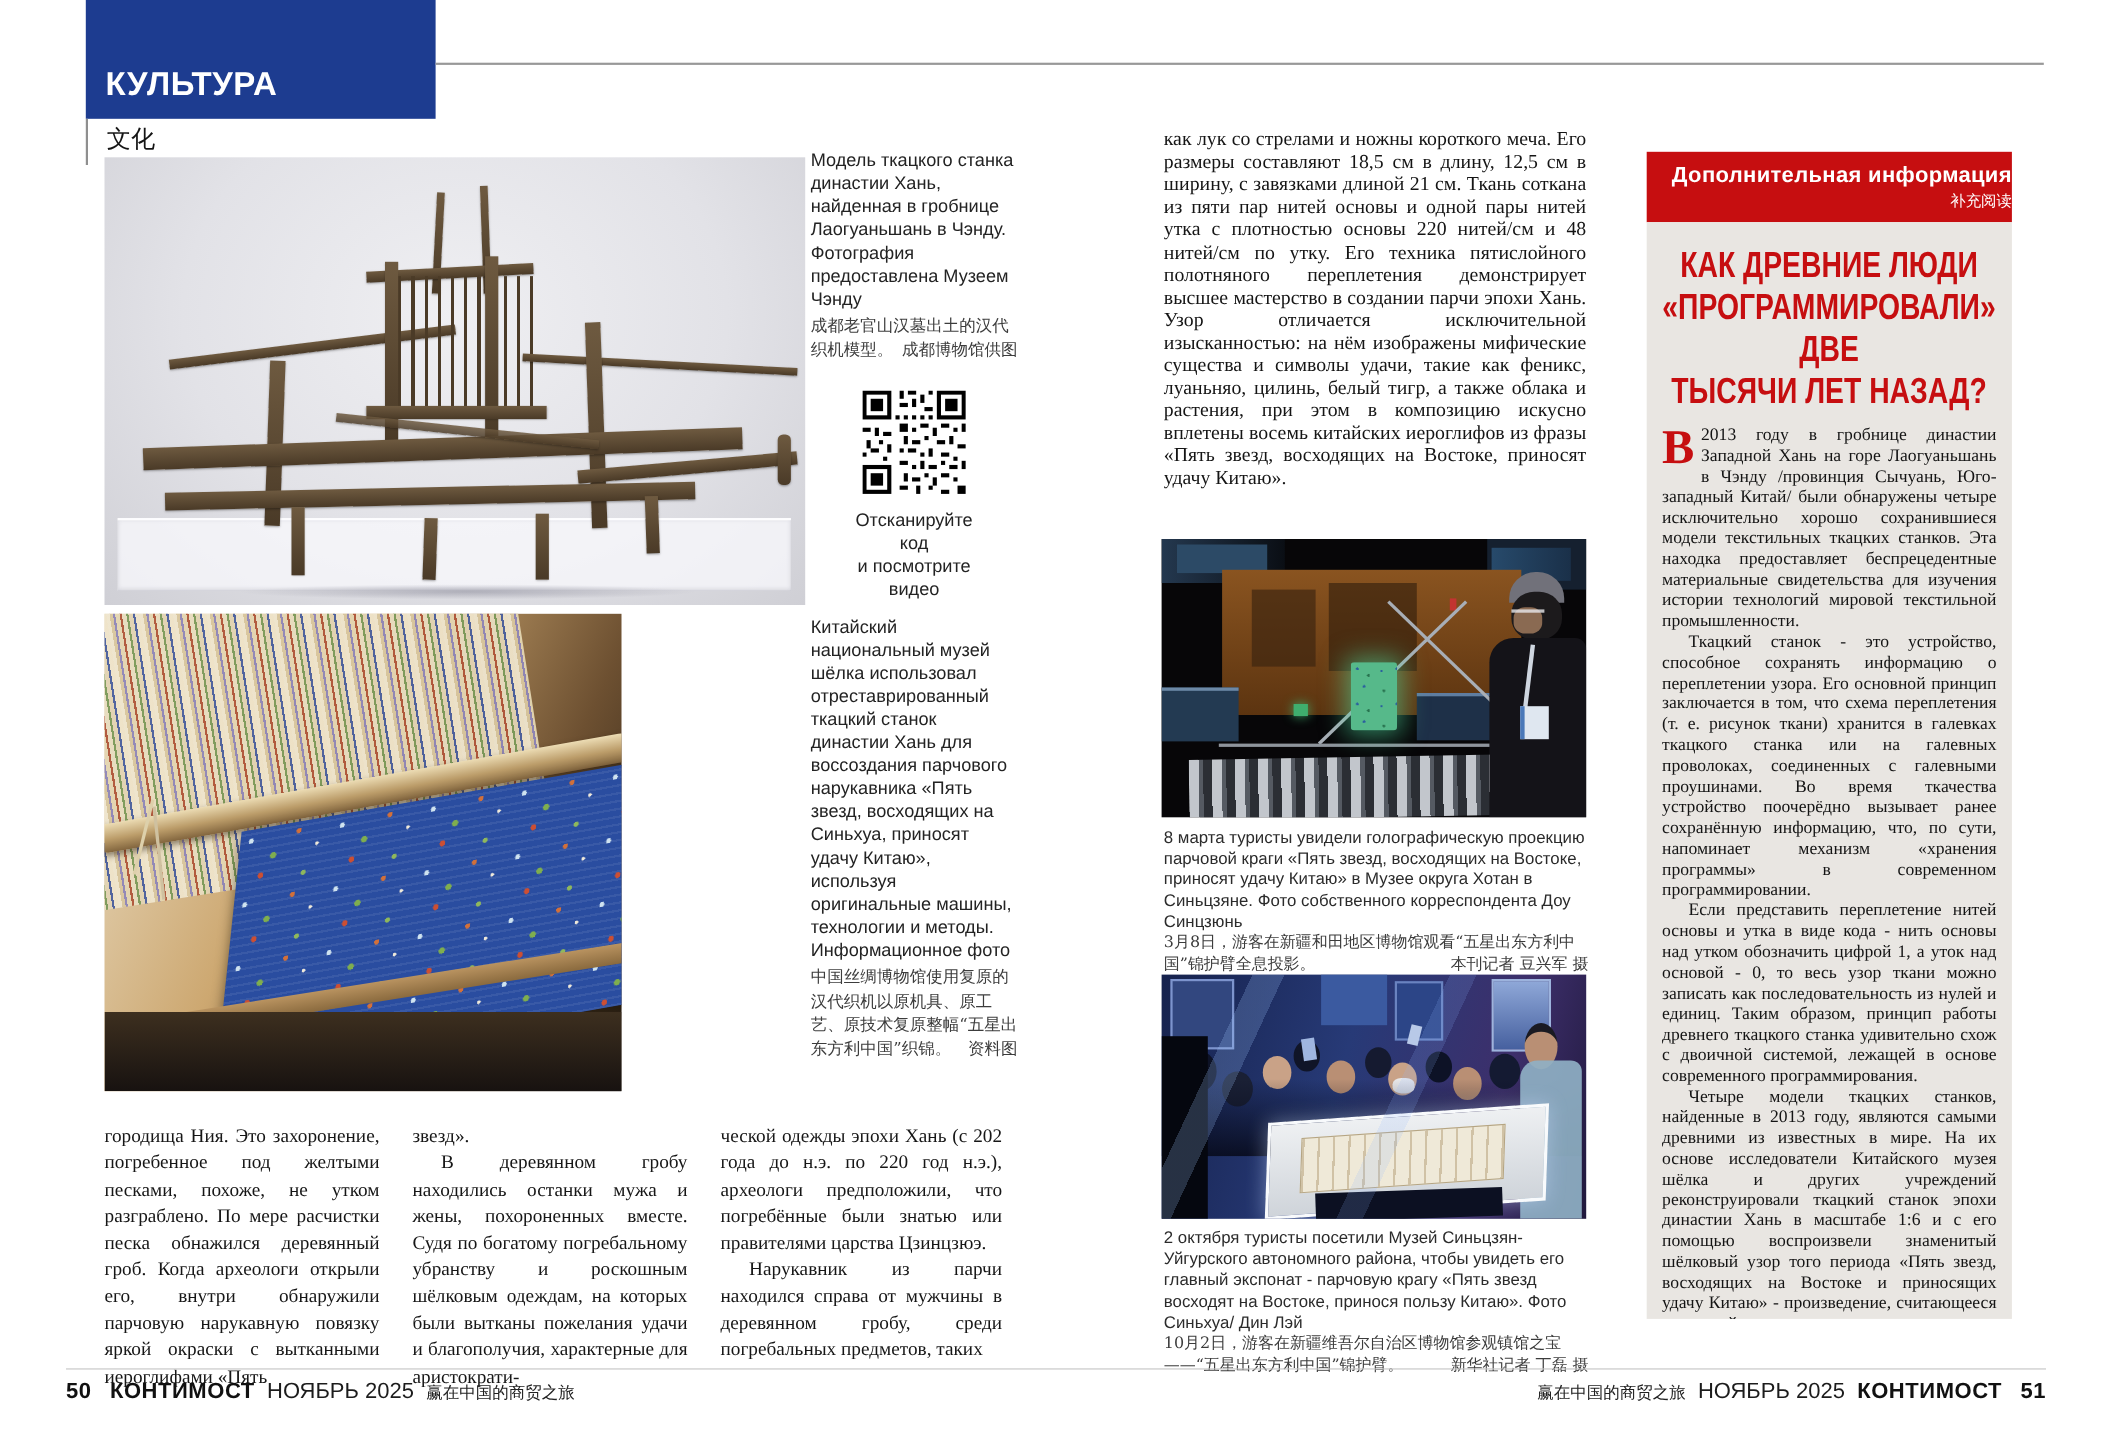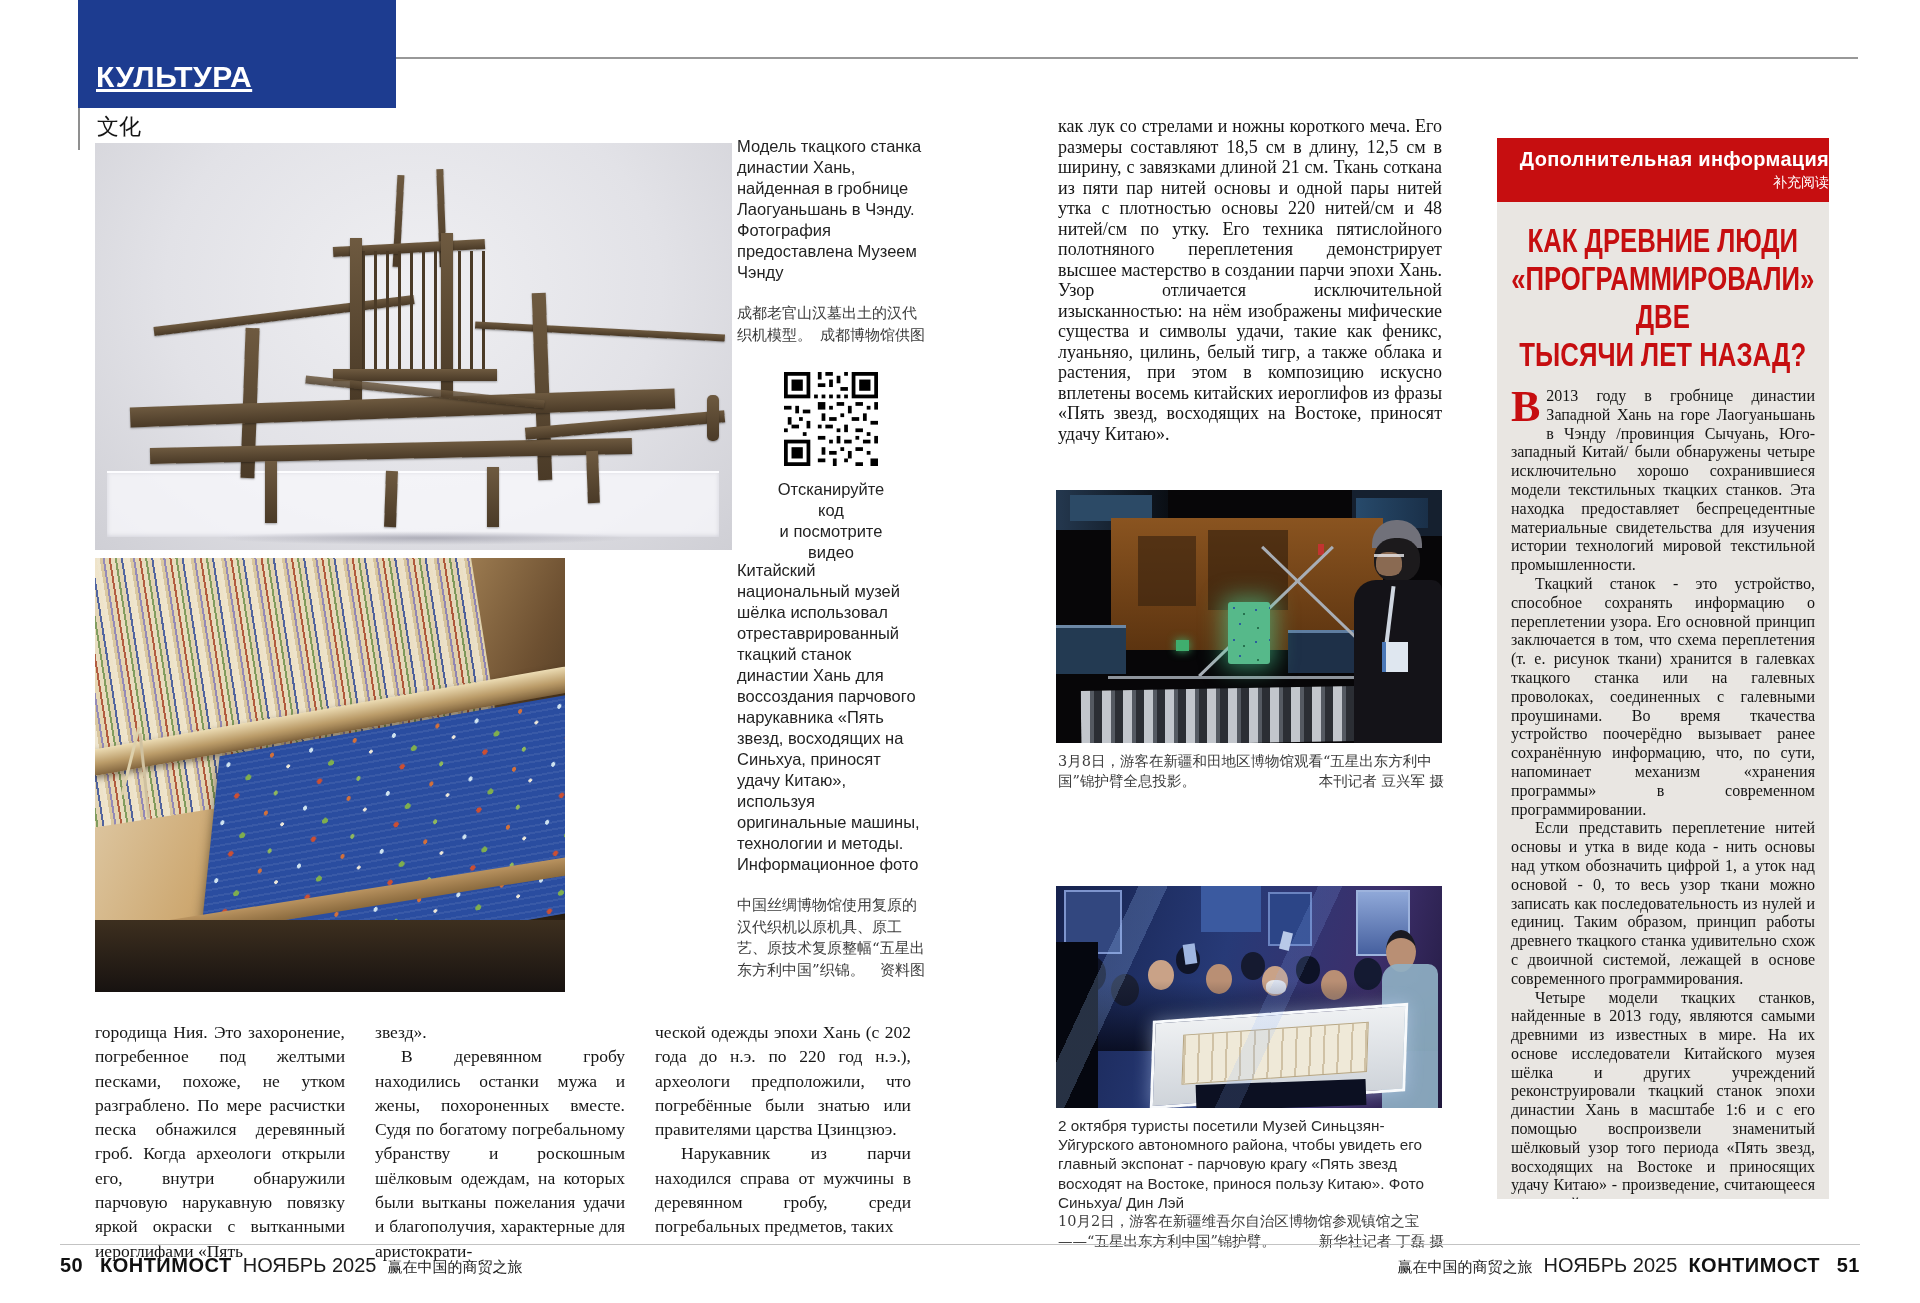--- a/index.html
+++ b/index.html
@@ -7,21 +7,21 @@
         font-family:"Liberation Serif",serif;color:#1b1b1b;}
   .abs{position:absolute;}
   .sans{font-family:"Liberation Sans",sans-serif;}
   .serif{font-family:"Liberation Serif",serif;}
   .zhfont{font-family:"DejaVu Serif","Liberation Serif",serif;}
   .just{text-align:justify;}
   .pre{white-space:pre-line;}
 
   
   .blue-box{left:78px;top:0;width:318px;height:108px;background:#1d3c90;}
-  .blue-box .ttl{position:absolute;left:18px;bottom:14px;color:#fff;font-size:30px;font-weight:bold;letter-spacing:.5px;text-decoration:underline;}
+  .blue-box .ttl{position:absolute;left:18px;bottom:14px;color:#fff;font-size:30px;font-weight:bold;letter-spacing:.5px;}
   .zh-section{left:97px;top:112px;font-size:22px;color:#141414;}
   .v-rule{left:78px;top:108px;width:2px;height:42px;background:#8f8f8f;}
   .top-rule{left:396px;top:57px;width:1462px;height:2px;background:#989898;}
 
   
   .photo1{left:95px;top:143px;width:637px;height:407px;overflow:hidden;
           background:radial-gradient(ellipse at 50% 35%, #efeff2 0%, #e2e2e7 55%, #cfcfd5 100%);}
   .wood{position:absolute;background:linear-gradient(#6e5a40,#4a3a27);box-shadow:0 1px 2px rgba(0,0,0,.35);}
   .acryl{position:absolute;background:rgba(248,248,251,.8);border-top:2px solid #fdfdff;box-shadow:0 -1px 4px rgba(120,120,140,.25) inset;}
   .comb{position:absolute;background:repeating-linear-gradient(90deg,#4b3b27 0 3px,rgba(0,0,0,0) 3px 12px);}
@@ -49,21 +49,21 @@
   .p2dark{position:absolute;left:0;top:362px;width:470px;height:72px;
           background:linear-gradient(#3d2f1f,#171210);}
 
   
   .coltext{top:1020px;width:250px;font-size:17.5px;line-height:24.3px;color:#161616;}
   .coltext p{margin:0;}
   .coltext p.ind{text-indent:26px;}
 
   
   .capblock{font-size:16.5px;line-height:21px;color:#232323;}
-  .cap-zh{font-size:15px;line-height:21.5px;color:#3c3c3c;margin-top:20px;}
+  .cap-zh{font-size:15px;line-height:21.5px;color:#3c3c3c;margin-top:3px;}
   .cap-zh .credit{float:right;}
   .qr-wrap{text-align:center;margin-top:26px;}
   .qr-note{font-size:16.5px;line-height:21px;color:#232323;text-align:center;margin-top:9px;}
 
   
   .midbody{left:1058px;top:116px;width:384px;font-size:18px;line-height:20.5px;color:#151515;}
   .midcap{left:1058px;width:386px;font-size:15.3px;line-height:19.2px;color:#2b2b2b;}
   .midcap .zh{font-size:14.5px;line-height:19.5px;color:#3c3c3c;}
   .midcap .zh .credit{float:right;}
 
@@ -272,20 +272,21 @@
     <div class="shape" style="left:316px;top:30px;width:50px;height:28px;border-radius:24px 24px 0 0;background:#71717a;"></div>
     <div class="shape" style="left:318px;top:48px;width:46px;height:44px;border-radius:45%;background:#1c1a1c;"></div>
     <div class="shape" style="left:320px;top:62px;width:26px;height:24px;border-radius:40%;background:#8a6a52;"></div>
     <div class="shape" style="left:318px;top:64px;width:30px;height:3px;background:#e8e8ec;opacity:.8;"></div>
     <div class="shape" style="left:298px;top:90px;width:88px;height:163px;border-radius:22px 10px 0 0;background:#141318;"></div>
     <div class="shape" style="left:332px;top:96px;width:4px;height:58px;background:#cfd6e0;transform:rotate(7deg);"></div>
     <div class="shape" style="left:326px;top:152px;width:22px;height:30px;background:#dfe7f0;border-left:4px solid #4a78b8;"></div>
   </div>
 
   <div class="abs midcap sans" style="top:752px;">
+    <div>8 марта туристы увидели голографическую проекцию парчовой краги «Пять звезд, восходящих на Востоке, приносят удачу Китаю» в Музее округа Хотан в Синьцзяне. Фото собственного корреспондента Доу Синцзюнь</div>
     <div class="zh zhfont">
       <span>3月8日，游客在新疆和田地区博物馆观看“五星出东方利中国”锦护臂全息投影。</span>
       <span class="credit">本刊记者 豆兴军 摄</span>
     </div>
   </div>
 
   <div class="abs photo4">
     <div class="shape" style="left:8px;top:4px;width:54px;height:60px;background:#32477f;border:2px solid #7d94cd;"></div>
     <div class="shape" style="left:145px;top:0;width:60px;height:46px;background:#3b5aa0;"></div>
     <div class="shape" style="left:212px;top:6px;width:40px;height:50px;background:#2c4587;border:2px solid #6a83c0;"></div>

